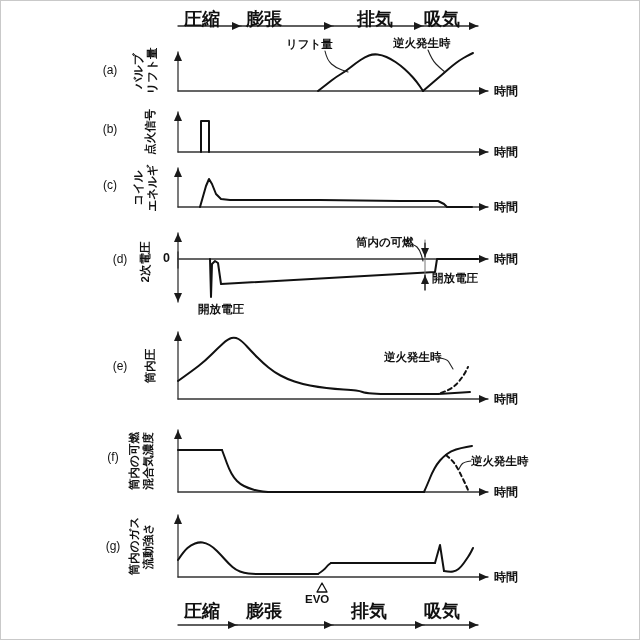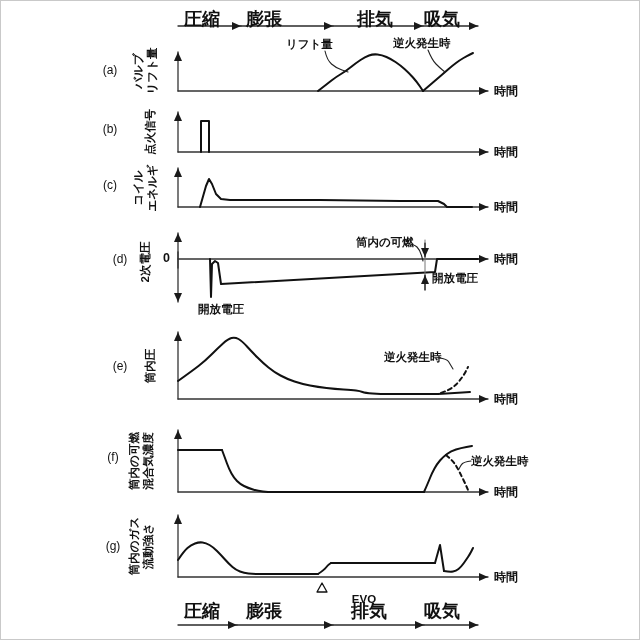--- a/index.html
+++ b/index.html
@@ -7,21 +7,21 @@
         font-family:"Liberation Sans","DejaVu Sans",sans-serif;color:#111;
         outline:1px solid #c9c9c9;outline-offset:-1px;}
   #fig-svg{position:absolute;left:0;top:0;width:640px;height:640px;}
   .lbl{position:absolute;font-size:11.5px;font-weight:600;line-height:1.2;
        white-space:pre-line;color:#111;}
   .phase{font-size:18px;width:52px;}
   .letter{font-size:12px;font-weight:400;text-align:center;width:28px;}
   .rot{transform:translate(-50%,-50%) rotate(-90deg);text-align:center;}
   .time{font-size:12px;}
   .zero{font-size:12.5px;text-align:right;width:16px;}
-  .evo{font-size:11.5px;text-align:center;width:34px;margin-left:42px;}
+  .evo{font-size:11.5px;width:34px;}
 </style>
 </head>
 <body>
 
 <div id="page">
 
   <svg id="fig-svg" viewBox="0 0 640 640" xmlns="http://www.w3.org/2000/svg">
     <defs>
       <marker id="arw" viewBox="0 0 10 8" refX="9" refY="4" markerWidth="10" markerHeight="9" orient="auto" markerUnits="userSpaceOnUse">
         <path d="M0,0 L9,4 L0,8 z" fill="#1a1a1a"></path>

